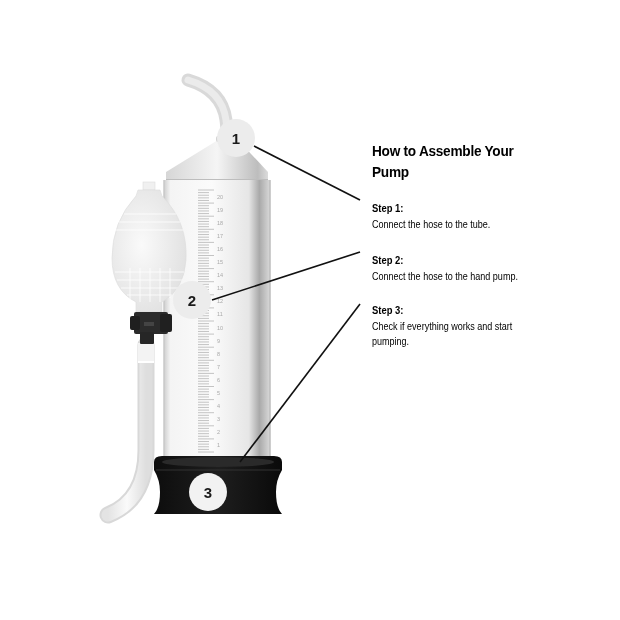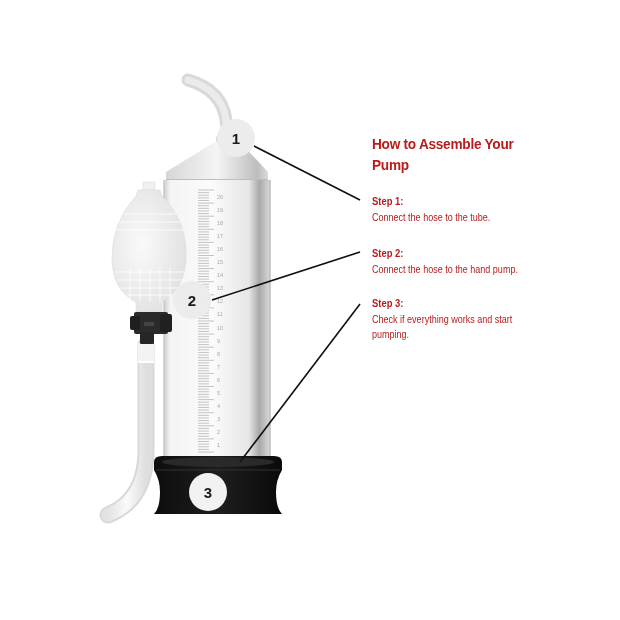--- a/index.html
+++ b/index.html
@@ -3,21 +3,21 @@
 <meta charset="utf-8">
 <style>
   html, body { margin:0; padding:0; background:#ffffff; }
   body { width:620px; height:620px; position:relative; overflow:hidden; font-family:"Liberation Sans", sans-serif; }
   .stage { position:absolute; left:0; top:0; width:620px; height:620px; }
   .illus { position:absolute; left:0; top:0; width:620px; height:620px; }
   .badge { position:absolute; width:38px; height:38px; border-radius:50%; background:#ececec;
            display:flex; align-items:center; justify-content:center; font-weight:bold; font-size:15px;
            color:#1a1a1a; font-family:"Liberation Sans Narrow","Liberation Sans", sans-serif; }
   .badge.white { background:#f2f2f2; }
-  .instructions { position:absolute; left:372px; top:133px; width:200px; color:#b91c1c; }
+  .instructions { position:absolute; left:372px; top:140px; width:200px; color:#000000; }
   .title { font-family:"Liberation Sans", sans-serif; font-weight:bold; font-size:15.5px; line-height:21px; letter-spacing:-0.3px; transform:scaleX(0.88); transform-origin:left top; width:230px; }
   .step { position:absolute; left:0; width:230px; transform:scaleX(0.82); transform-origin:left top; }
   .step-title { font-weight:bold; font-size:11.5px; line-height:14px; }
   .step-text { font-size:11px; line-height:15px; margin-top:2px; }
 </style>
 </head>
 <body>
 
 <div class="stage">
 

